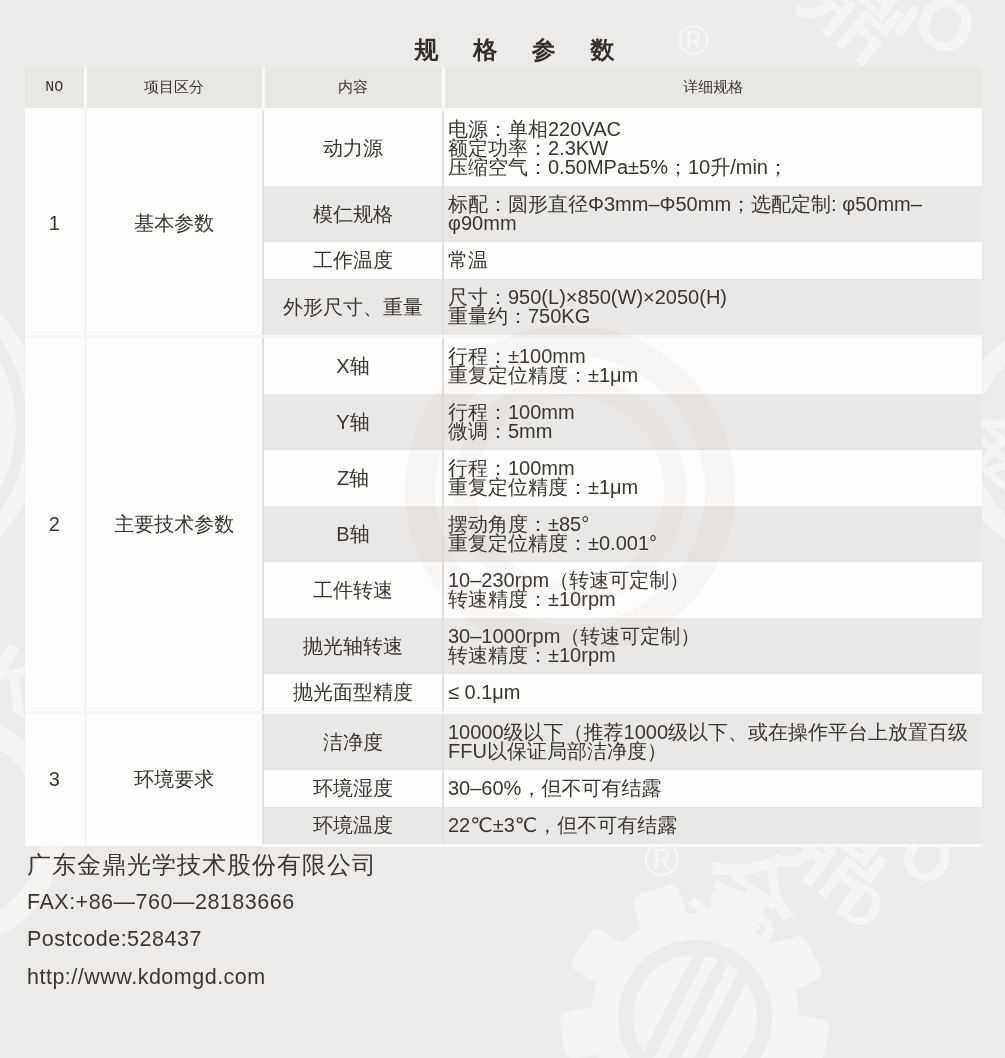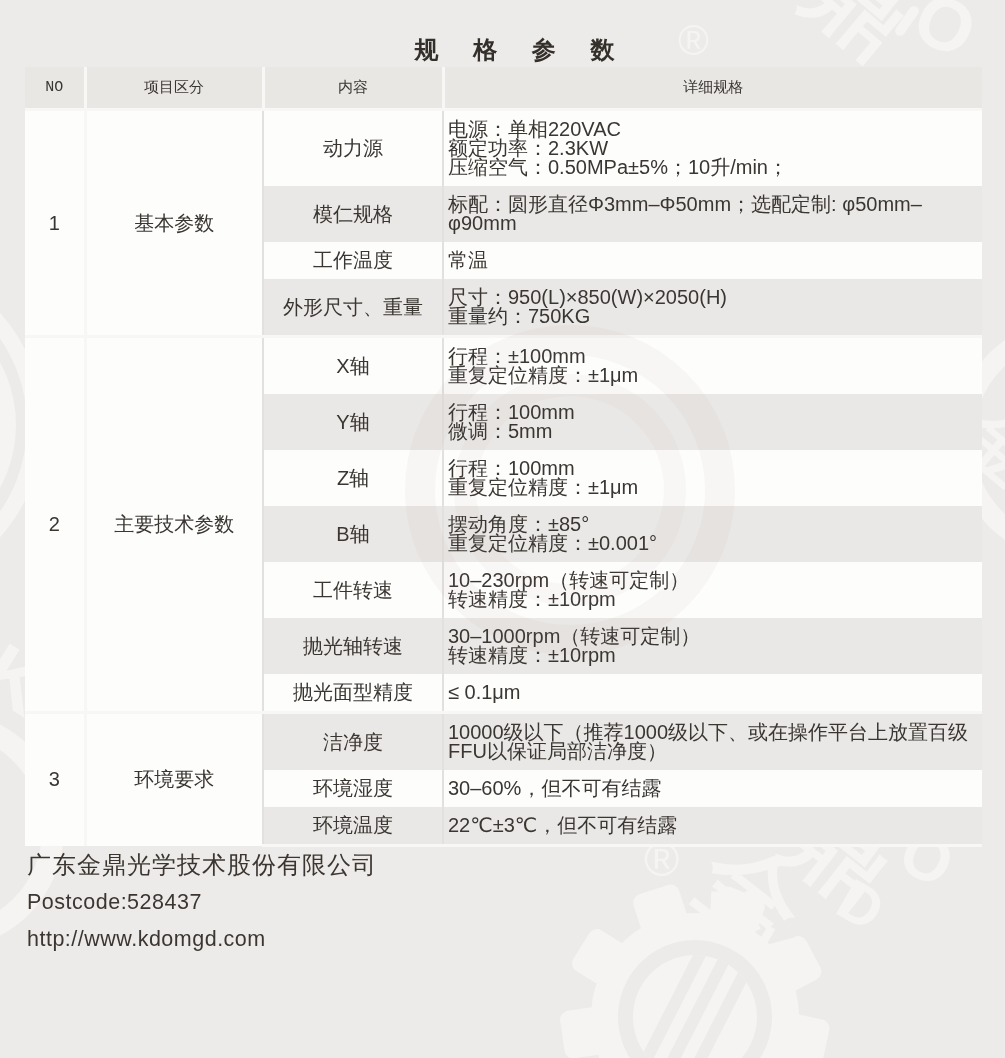--- a/index.html
+++ b/index.html
@@ -225,15 +225,16 @@
       <td class="item-cell">环境温度</td>
       <td class="detail-cell">
         <div>22℃±3℃，但不可有结露</div>
       </td>
     </tr>
   </tbody>
 </table>
 
 <div class="footer">
   <div class="company">广东金鼎光学技术股份有限公司</div>
+  <div>FAX:+86—760—28183666</div>
   <div>Postcode:528437</div>
   <div>http://www.kdomgd.com</div>
 </div>
 
 </body></html>

